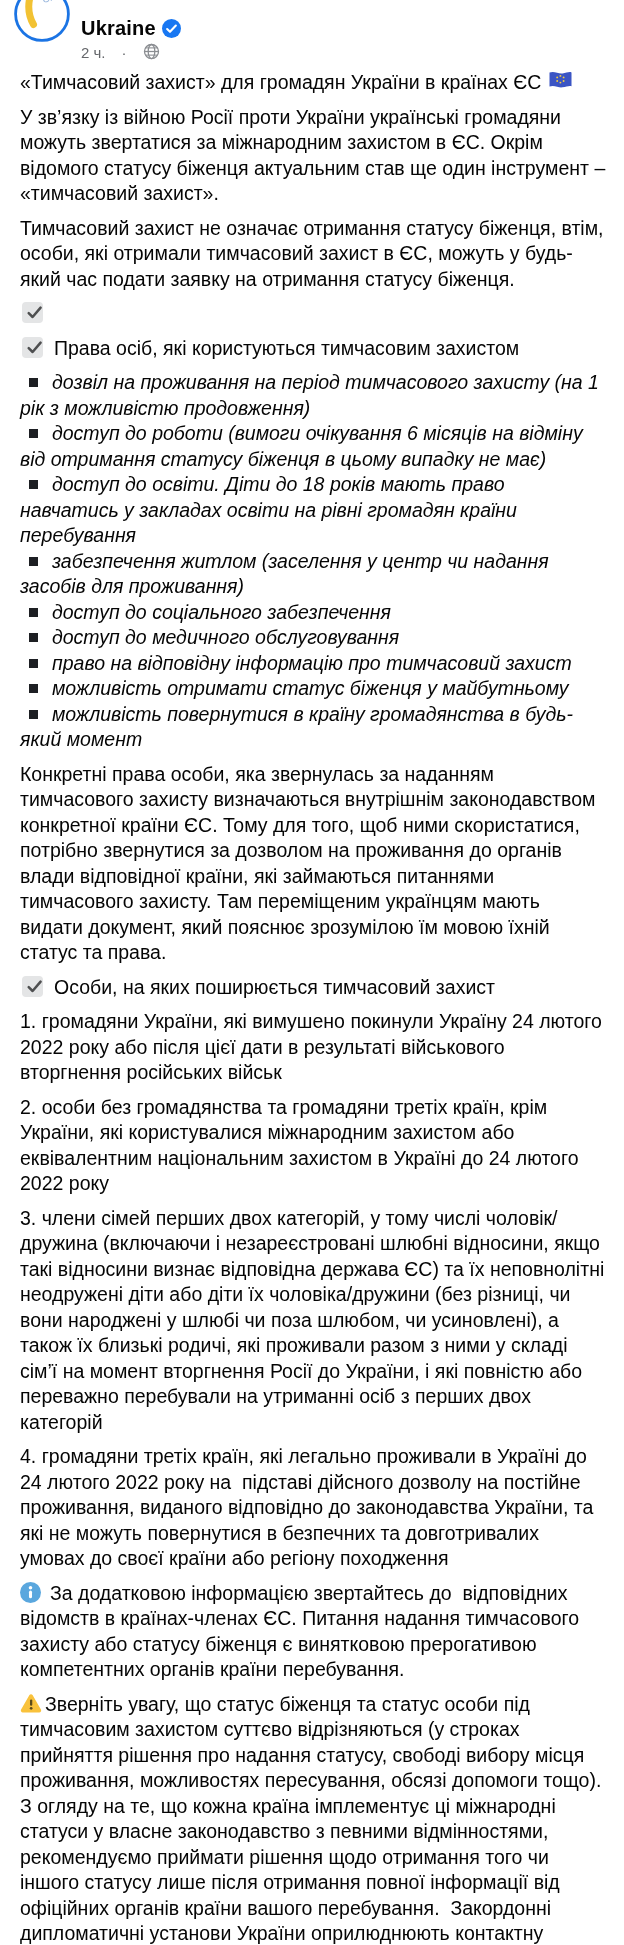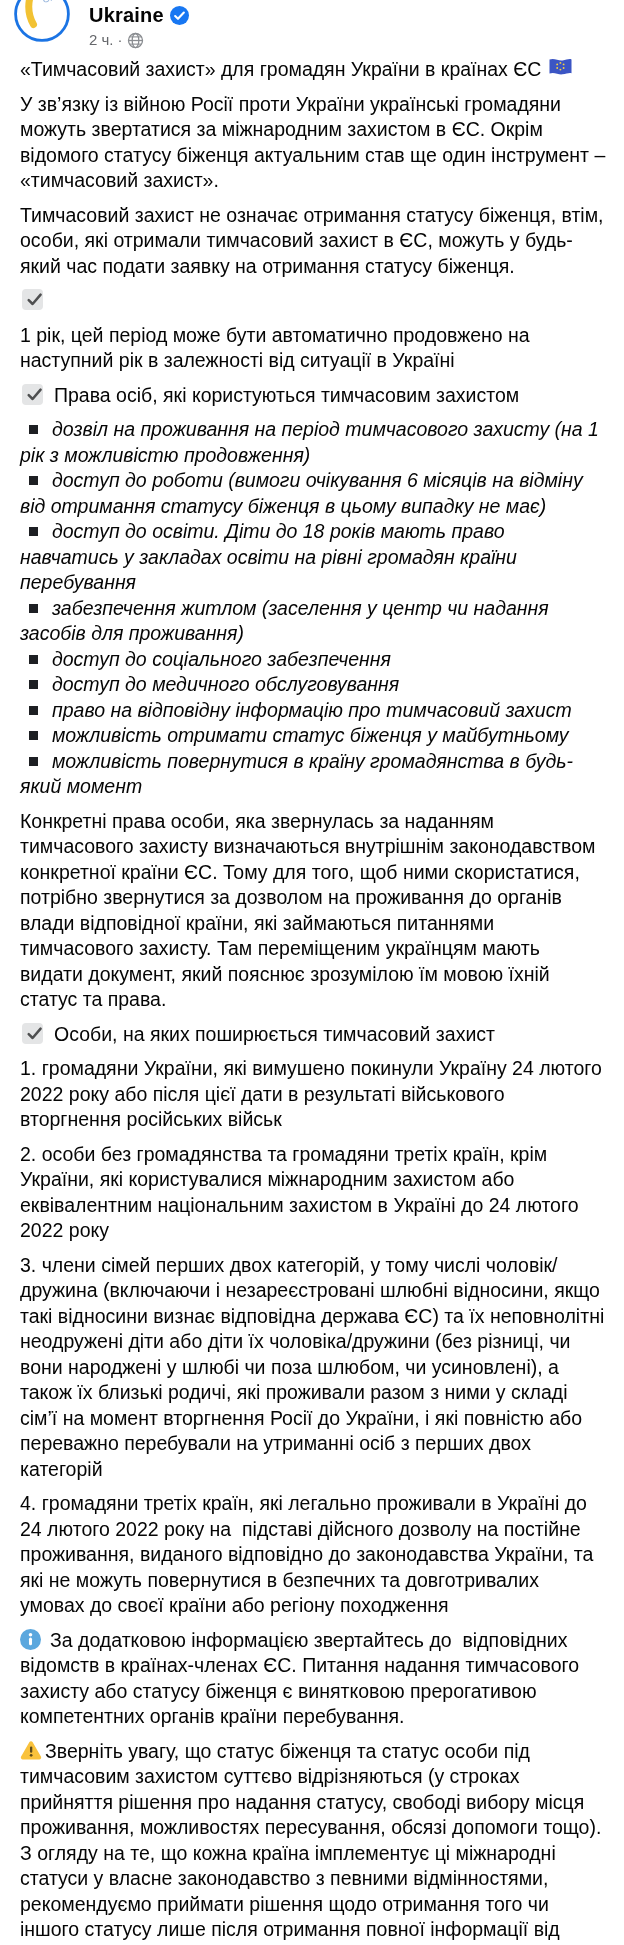--- a/index.html
+++ b/index.html
@@ -20,26 +20,26 @@
     align-items: flex-start;
     padding: 0 16px 0 14px;
     margin-bottom: 7px;
   }
   .avatar-wrap {
     width: 56px; height: 56px;
     margin-top: -14px;
     flex: none;
     border-radius: 50%;
   }
-  .header-text { margin-left: 19px; padding-top: 3px; }
+  .header-text { margin-left: 11px; padding-top: 16px; }
   .name-line { display: flex; align-items: center; line-height: 25px; }
   .page-name { font-size: 20px; font-weight: 700; color: #050505; letter-spacing: .2px; cursor: pointer; }
   .verified { margin-left: 6px; display: inline-flex; }
   .meta-line {
-    display: flex; align-items: center; gap: 4px;
+    display: flex; align-items: flex-start; gap: 16px;
     margin-top: 2px;
     color: #65676B; font-size: 15px; line-height: 20px;
   }
 
   
   .content {
     padding: 0 18px 0 20px;
     font-size: 19.5px;
     line-height: 25.5px;
     white-space: pre-wrap;
@@ -115,21 +115,21 @@
             <g fill="#F5CE3E">
               <circle cx="13.4" cy="4.9" r="0.95"></circle>
               <circle cx="16.6" cy="6.4" r="0.95"></circle>
               <circle cx="16.6" cy="10" r="0.95"></circle>
               <circle cx="13.4" cy="11.6" r="0.95"></circle>
               <circle cx="10.2" cy="10" r="0.95"></circle>
               <circle cx="10.2" cy="6.4" r="0.95"></circle>
             </g>
           </svg></span></div><div class="para"><span>У зв’язку із війною Росії проти України українські громадяни можуть звертатися за міжнародним захистом в ЄС. Окрім відомого статусу біженця актуальним став ще один інструмент – «тимчасовий захист».</span></div><div class="para"><span>Тимчасовий захист не означає отримання статусу біженця, втім, особи, які отримали тимчасовий захист в ЄС, можуть у будь-який час подати заявку на отримання статусу біженця.</span></div><div class="para heading-line"><span class="check-box"><svg width="21" height="21" viewBox="0 0 21 21">
             <path d="M4.7 11.2 L8.6 15 L16.6 5.6" stroke="#4E4F50" stroke-width="2.5" fill="none" stroke-linecap="round" stroke-linejoin="round"></path>
-          </svg></span></div><div class="para"><span>1 рік, цей період може бути автоматично продовжено на наступний рік в залежності від ситуації в Україні</span></div><div class="para heading-line"><span class="check-box"><svg width="21" height="21" viewBox="0 0 21 21">
+          </svg></span></div><div class="para heading-line"><span class="check-box"><svg width="21" height="21" viewBox="0 0 21 21">
             <path d="M4.7 11.2 L8.6 15 L16.6 5.6" stroke="#4E4F50" stroke-width="2.5" fill="none" stroke-linecap="round" stroke-linejoin="round"></path>
           </svg></span><span>Права осіб, які користуються тимчасовим захистом</span></div><div class="bullet-list"><div class="bullet-item"><span class="bullet-square"></span><span>дозвіл на проживання на період тимчасового захисту (на 1 рік з можливістю продовження)</span></div><div class="bullet-item"><span class="bullet-square"></span><span>доступ до роботи (вимоги очікування 6 місяців на відміну від отримання статусу біженця в цьому випадку не має)</span></div><div class="bullet-item"><span class="bullet-square"></span><span>доступ до освіти. Діти до 18 років мають право навчатись у закладах освіти на рівні громадян країни перебування</span></div><div class="bullet-item"><span class="bullet-square"></span><span>забезпечення житлом (заселення у центр чи надання засобів для проживання)</span></div><div class="bullet-item"><span class="bullet-square"></span><span>доступ до соціального забезпечення</span></div><div class="bullet-item"><span class="bullet-square"></span><span>доступ до медичного обслуговування</span></div><div class="bullet-item"><span class="bullet-square"></span><span>право на відповідну інформацію про тимчасовий захист</span></div><div class="bullet-item"><span class="bullet-square"></span><span>можливість отримати статус біженця у майбутньому</span></div><div class="bullet-item"><span class="bullet-square"></span><span>можливість повернутися в країну громадянства в будь-який момент</span></div></div><div class="para"><span>Конкретні права особи, яка звернулась за наданням тимчасового захисту визначаються внутрішнім законодавством конкретної країни ЄС. Тому для того, щоб ними скористатися, потрібно звернутися за дозволом на проживання до органів влади відповідної країни, які займаються питаннями тимчасового захисту. Там переміщеним українцям мають видати документ, який пояснює зрозумілою їм мовою їхній статус та права.</span></div><div class="para heading-line"><span class="check-box"><svg width="21" height="21" viewBox="0 0 21 21">
             <path d="M4.7 11.2 L8.6 15 L16.6 5.6" stroke="#4E4F50" stroke-width="2.5" fill="none" stroke-linecap="round" stroke-linejoin="round"></path>
           </svg></span><span>Особи, на яких поширюється тимчасовий захист</span></div><div class="para"><span>1. громадяни України, які вимушено покинули Україну 24 лютого 2022 року або після цієї дати в результаті військового вторгнення російських військ</span></div><div class="para"><span>2. особи без громадянства та громадяни третіх країн, крім України, які користувалися міжнародним захистом або еквівалентним національним захистом в Україні до 24 лютого 2022 року</span></div><div class="para"><span>3. члени сімей перших двох категорій, у тому числі чоловік/дружина (включаючи і незареєстровані шлюбні відносини, якщо такі відносини визнає відповідна держава ЄС) та їх неповнолітні неодружені діти або діти їх чоловіка/дружини (без різниці, чи вони народжені у шлюбі чи поза шлюбом, чи усиновлені), а також їх близькі родичі, які проживали разом з ними у складі сім’ї на момент вторгнення Росії до України, і які повністю або переважно перебували на утриманні осіб з перших двох категорій</span></div><div class="para"><span>4. громадяни третіх країн, які легально проживали в Україні до 24 лютого 2022 року на  підставі дійсного дозволу на постійне проживання, виданого відповідно до законодавства України, та які не можуть повернутися в безпечних та довготривалих умовах до своєї країни або регіону походження</span></div><div class="para"><span class="inline-icon info-icon"><svg width="21" height="21" viewBox="0 0 20 20">
             <circle cx="10" cy="10" r="10" fill="#5AA7DE"></circle>
             <circle cx="10" cy="5.4" r="1.7" fill="#ffffff"></circle>
             <rect x="8.55" y="8.2" width="2.9" height="7.2" rx="1.45" fill="#ffffff"></rect>
           </svg></span><span>За додатковою інформацією звертайтесь до  відповідних відомств в країнах-членах ЄС. Питання надання тимчасового захисту або статусу біженця є винятковою прерогативою компетентних органів країни перебування.</span></div><div class="para"><span class="inline-icon warn-icon"><svg width="22" height="20" viewBox="0 0 24 21">
             <path d="M10.3 1.9 L1.2 17.7 a2.1 2.1 0 0 0 1.8 3.1 h18 a2.1 2.1 0 0 0 1.8-3.1 L13.7 1.9 a2 2 0 0 0-3.4 0 Z" fill="#F9C23C"></path>
             <rect x="10.9" y="6.6" width="2.5" height="7" rx="1.2" fill="#5C4A1A"></rect>

